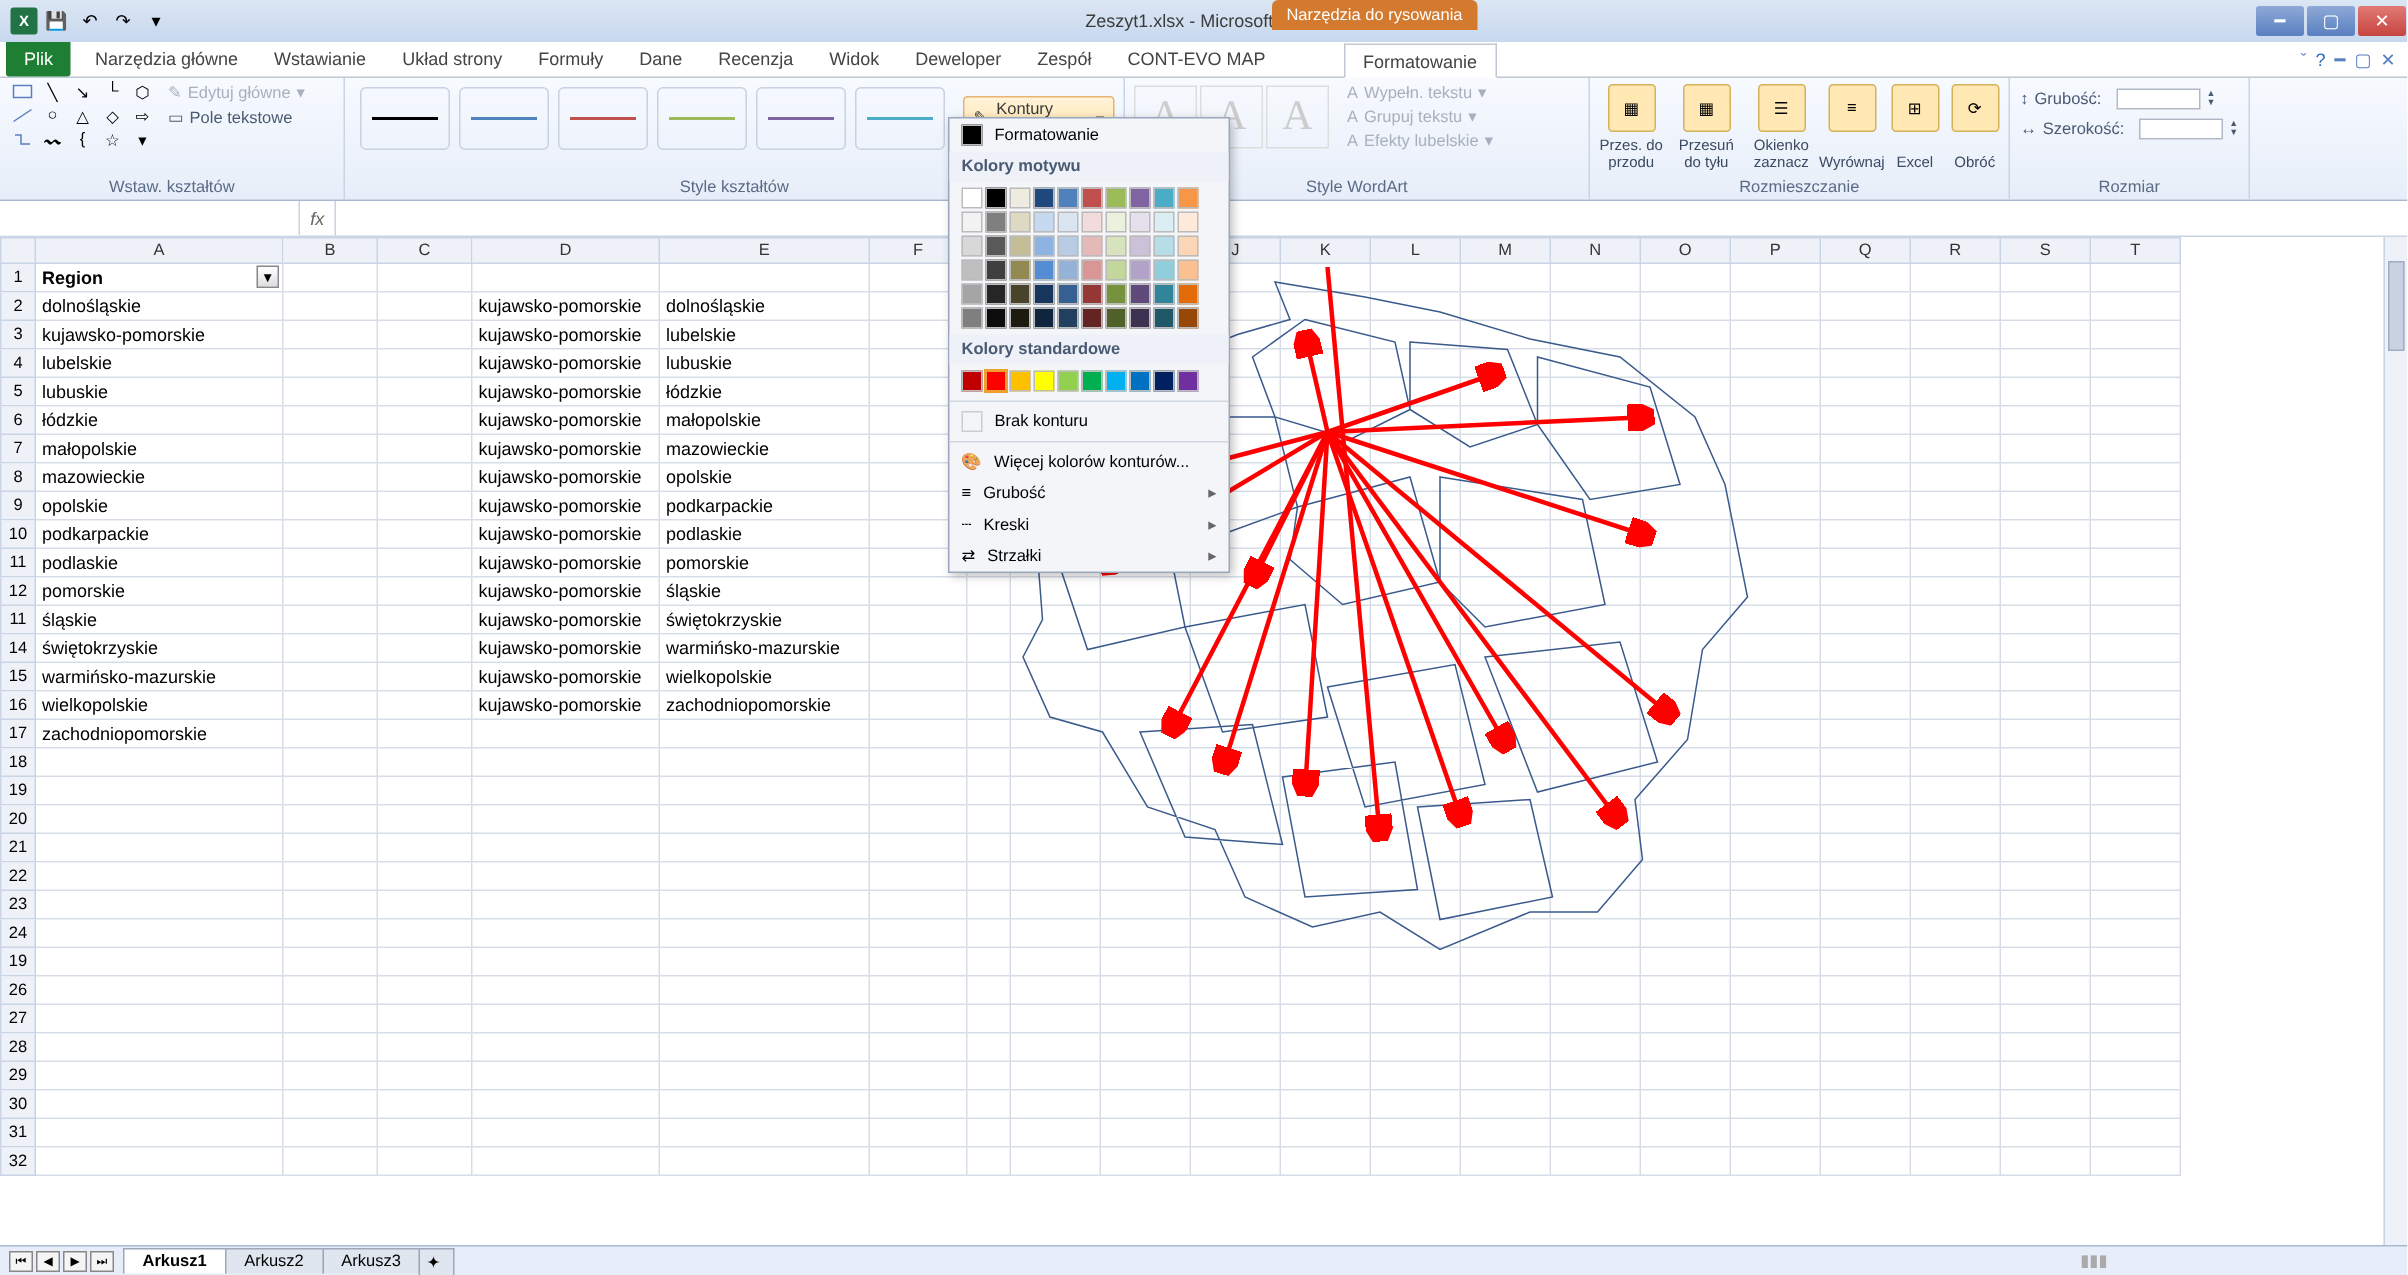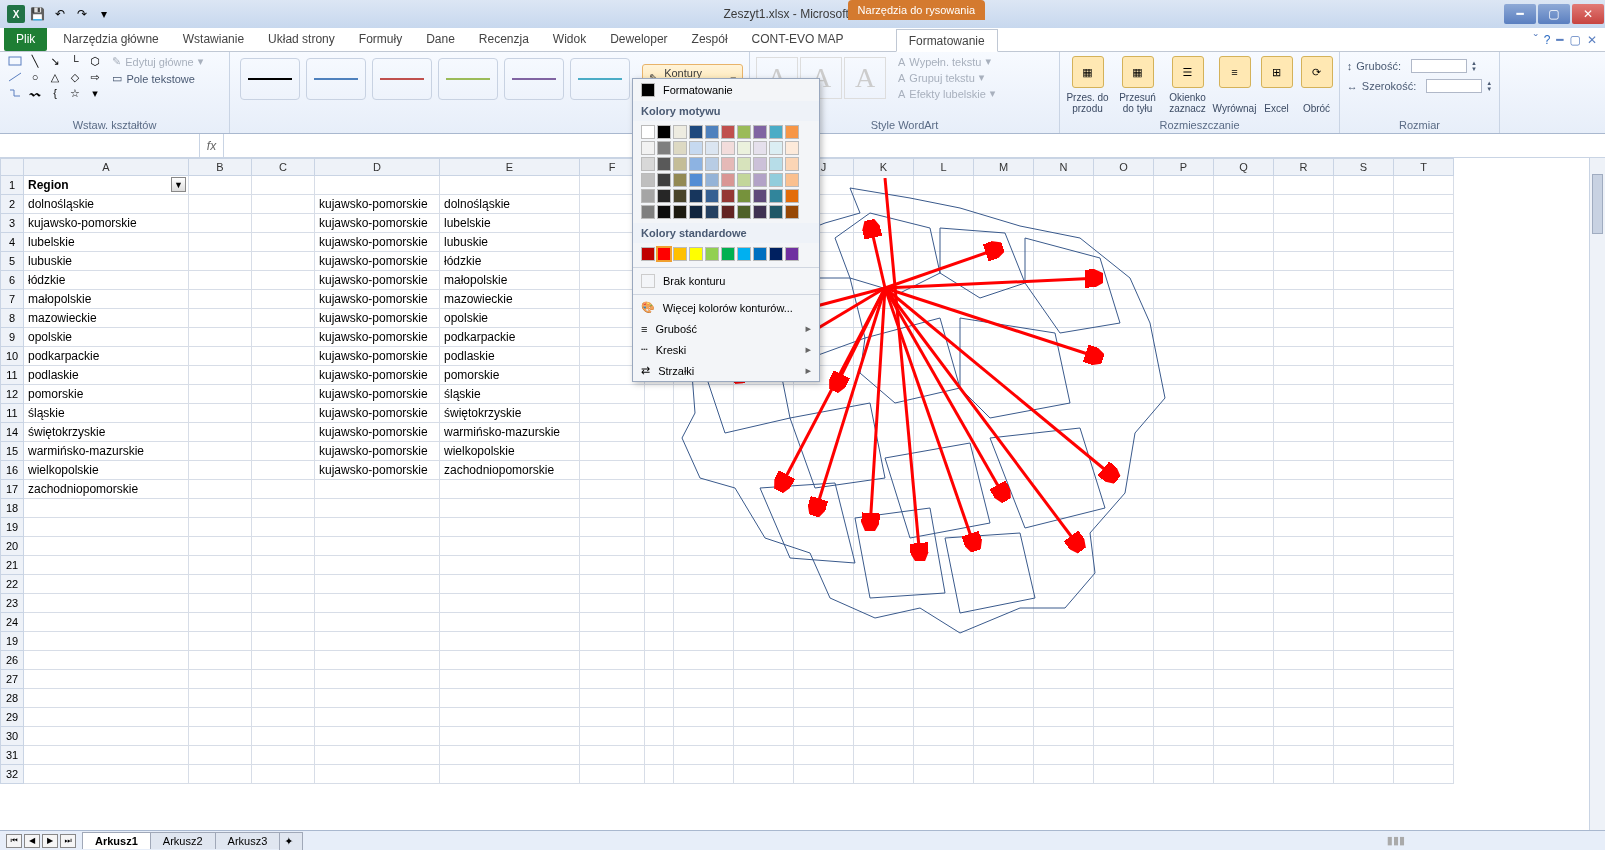--- a/index.html
+++ b/index.html
@@ -210,20 +210,21 @@
             <div class="style-line" style="background:#8064a2;"></div>
           </div>
         <div class="style-swatch">
             <div class="style-line" style="background:#4bacc6;"></div>
           </div>
       </div>
       <div style="display:flex; flex-direction:column; gap:2px; margin-left:4px;">
         <div class="outline-btn"><span class="swatch">✎</span><span>Kontury kształtu</span> ▾</div>
       </div>
     </div>
+    <div class="group-label">Style kształtów</div>
   </div>
 
   <div class="group" style="width:310px;">
     <div style="display:flex; gap:4px; align-items:center; width:100%;">
       <div style="display:flex; gap:2px;">
         <div style="width:42px;height:42px;border:1px solid #ddd;display:flex;align-items:center;justify-content:center;font-size:28px;color:#ccc;font-family:Georgia;">A</div>
         <div style="width:42px;height:42px;border:1px solid #ddd;display:flex;align-items:center;justify-content:center;font-size:28px;color:#ccc;font-family:Georgia;">A</div>
         <div style="width:42px;height:42px;border:1px solid #ddd;display:flex;align-items:center;justify-content:center;font-size:28px;color:#ccc;font-family:Georgia;">A</div>
       </div>
       <div style="display:flex; flex-direction:column; gap:1px; margin-left:6px;">

